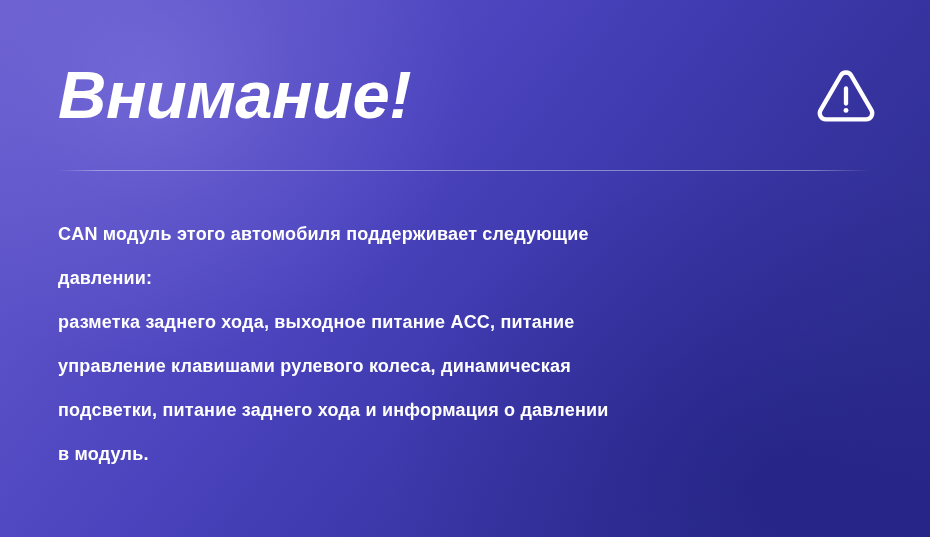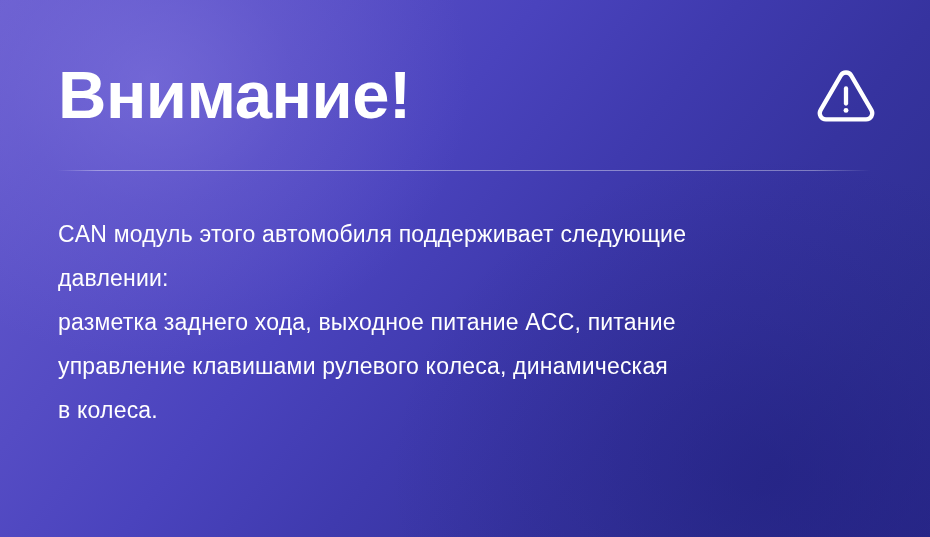--- a/index.html
+++ b/index.html
@@ -72,20 +72,21 @@
 
   .header-row {
     position: absolute;
     left: 58px;
     right: 52px;
     top: 52px;
     height: 86px;
     display: flex;
     align-items: center;
     justify-content: space-between;
+    font-style: italic;
   }
 
   .headline {
     margin: 0;
     color: #ffffff;
     font-size: 67px;
     font-weight: bold;
     letter-spacing: -0.5px;
     line-height: 1.05;
     white-space: nowrap;
@@ -115,22 +116,22 @@
 
   .body-block {
     position: absolute;
     left: 58px;
     top: 212px;
     width: 826px;
   }
 
   .body-line {
     color: #ffffff;
-    font-size: 23px;
-    font-weight: normal;
+    font-size: 18px;
+    font-weight: bold;
     line-height: 44px;
     letter-spacing: 0.2px;
     white-space: nowrap;
   }
 </style>
 </head>
 <body>
 
 <div class="notice-banner">
 
@@ -158,17 +159,18 @@
       </svg>
     </div>
 
     <div class="divider"></div>
 
     <div class="body-block">
       <div class="body-line">CAN модуль этого автомобиля поддерживает следующие</div>
       <div class="body-line">давлении:</div>
       <div class="body-line">разметка заднего хода, выходное питание ACC, питание</div>
       <div class="body-line">управление клавишами рулевого колеса, динамическая</div>
-      <div class="body-line">в колеса.</div>
+      <div class="body-line">подсветки, питание заднего хода и информация о давлении</div>
+      <div class="body-line">в модуль.</div>
     </div>
 
   </div>
 </div>
 
 </body></html>

